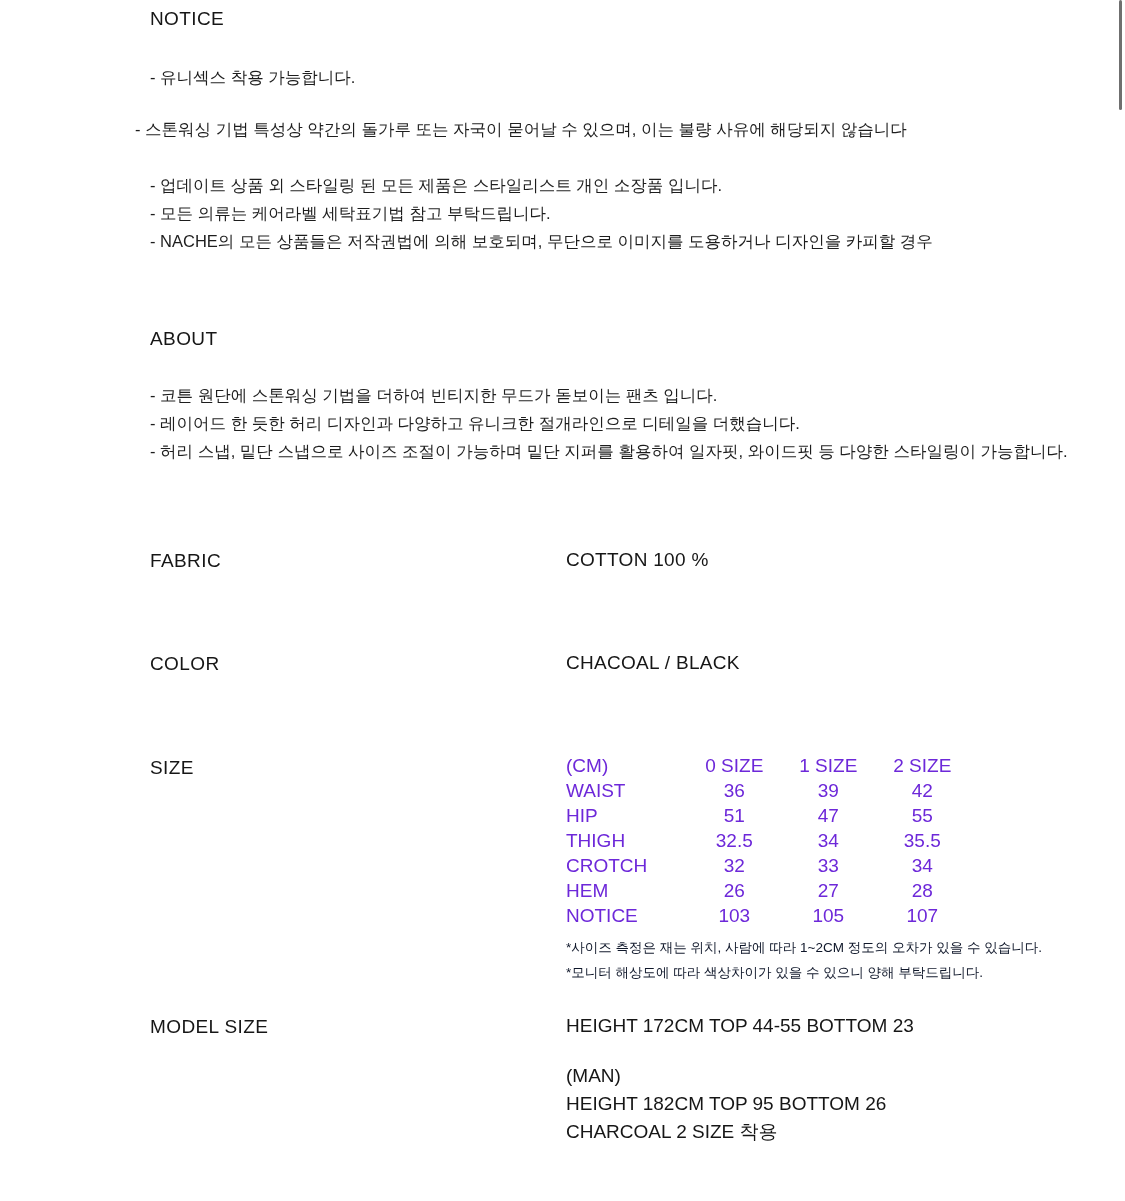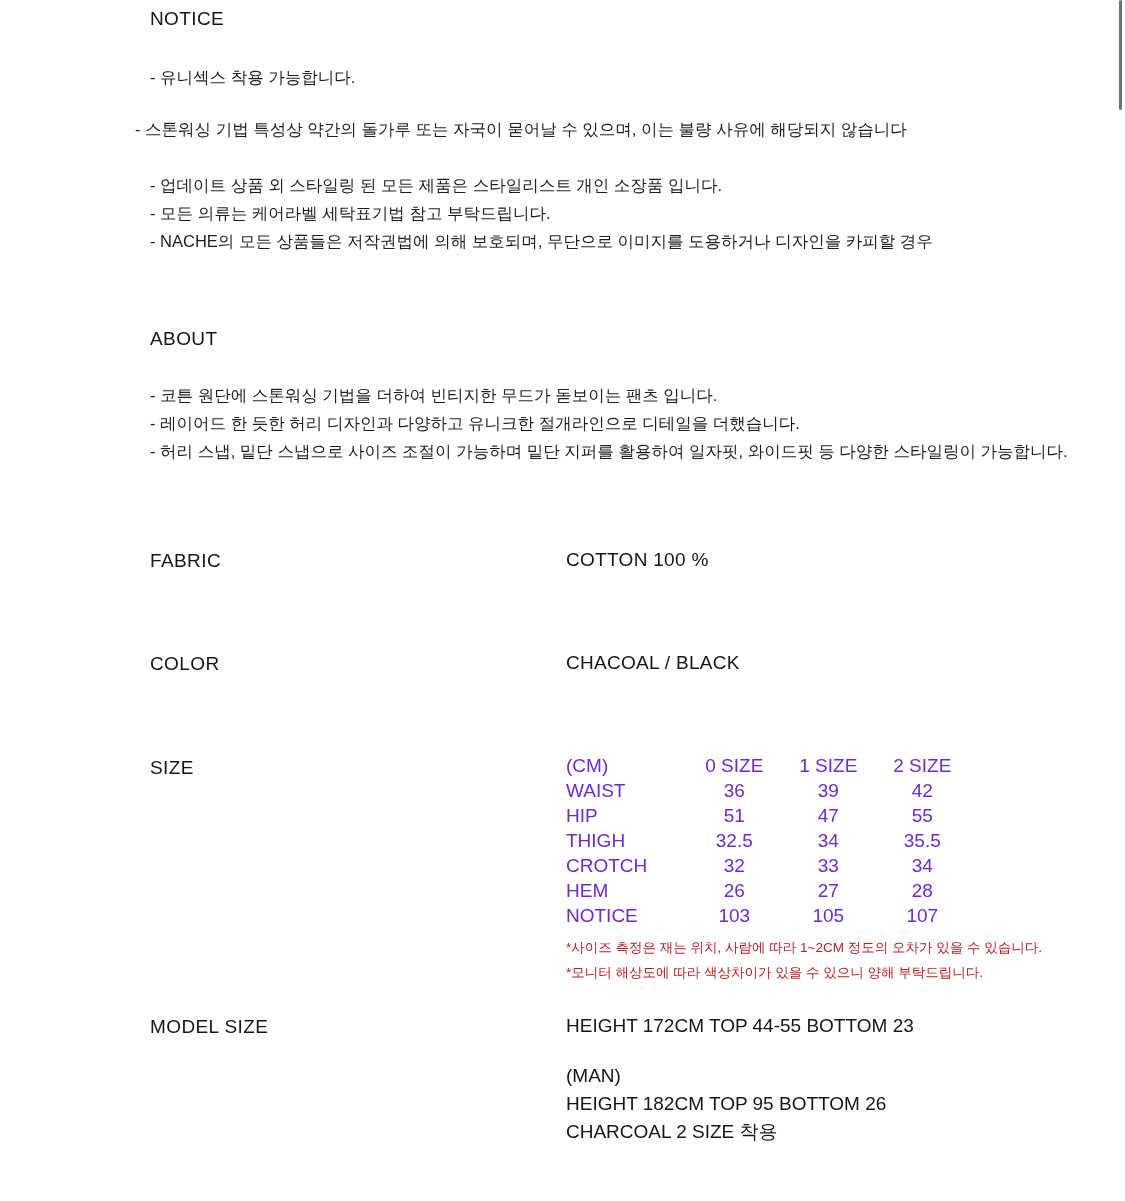--- a/index.html
+++ b/index.html
@@ -110,21 +110,21 @@
     min-width: 78px;
     padding: 0 8px;
   }
   table.size-table td.num {
     min-width: 78px;
     padding: 0 8px;
   }
   .size-note {
     font-size: 13.5px;
     line-height: 23px;
-    color: #b91c1c;
+    color: #0f172a;
     margin-top: 8px;
     white-space: nowrap;
   }
 
   
   #model-label { left: 150px; top: 1016px; }
   #model-block { left: 566px; top: 1012px; }
   .model-line {
     font-size: 19px;
     line-height: 28px;

